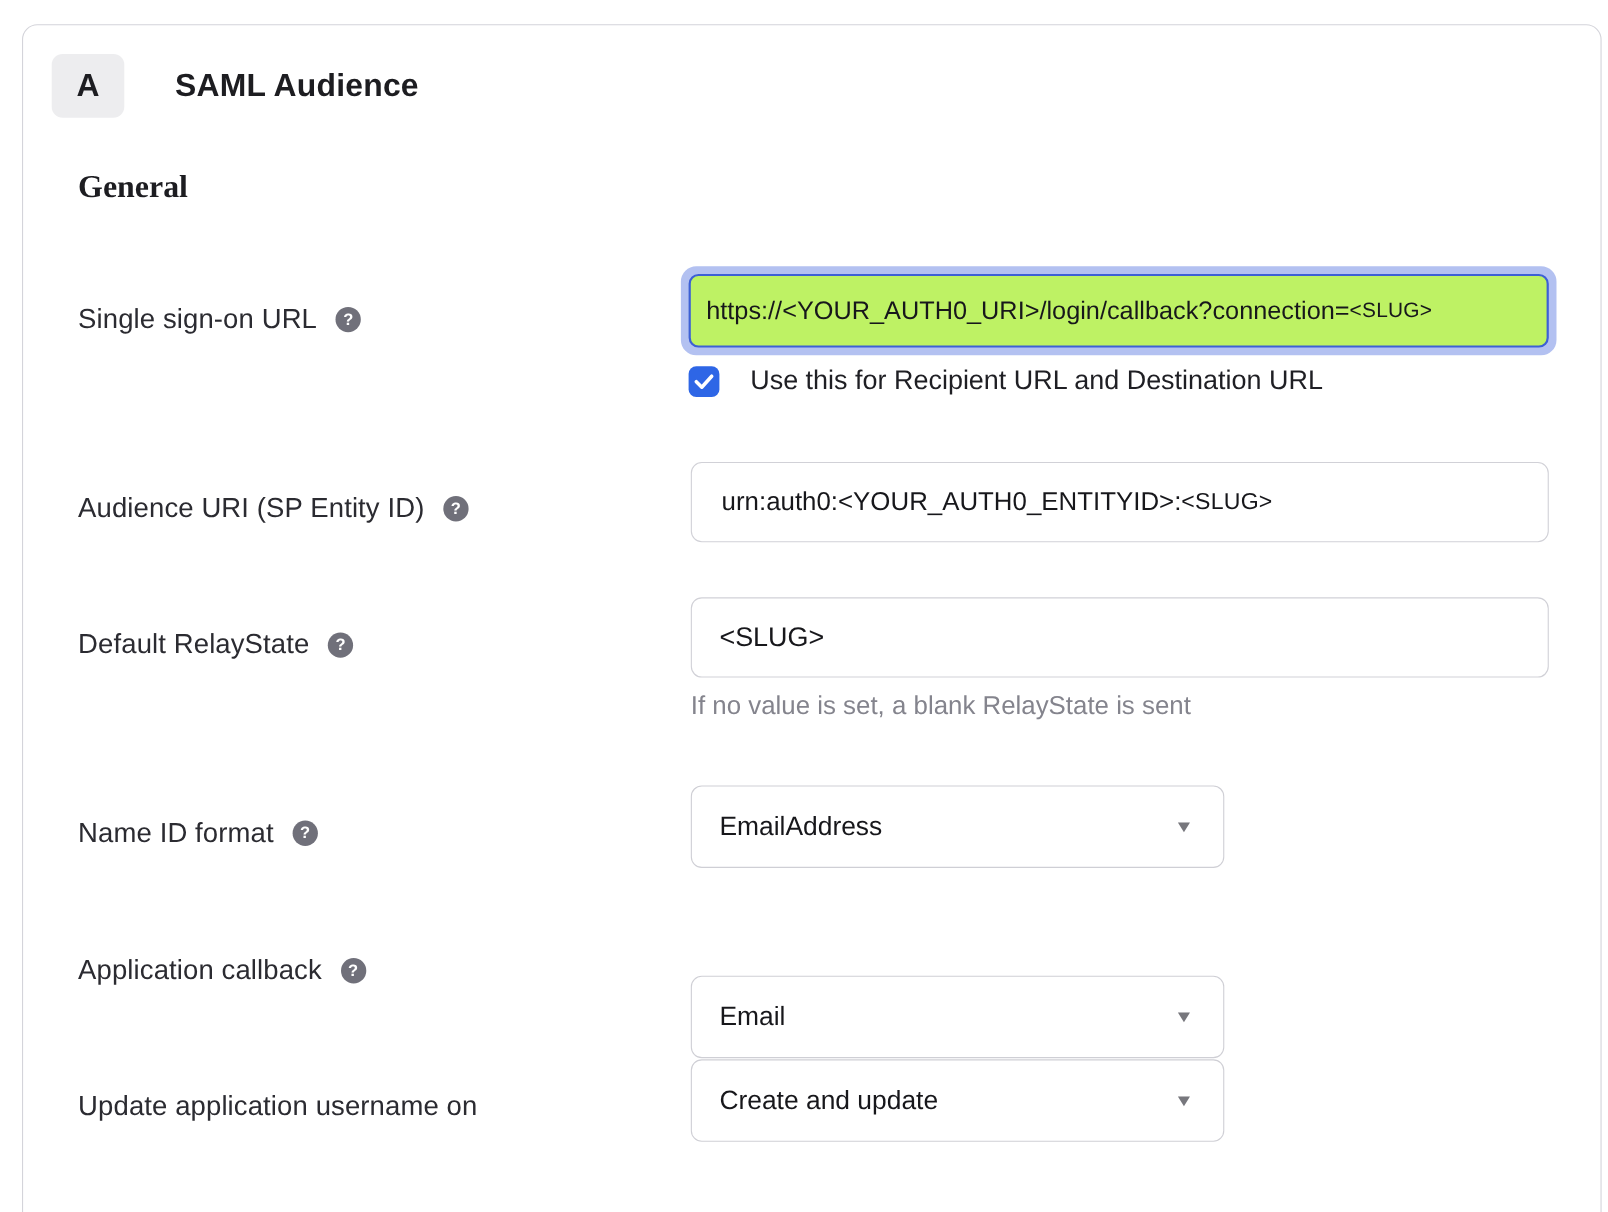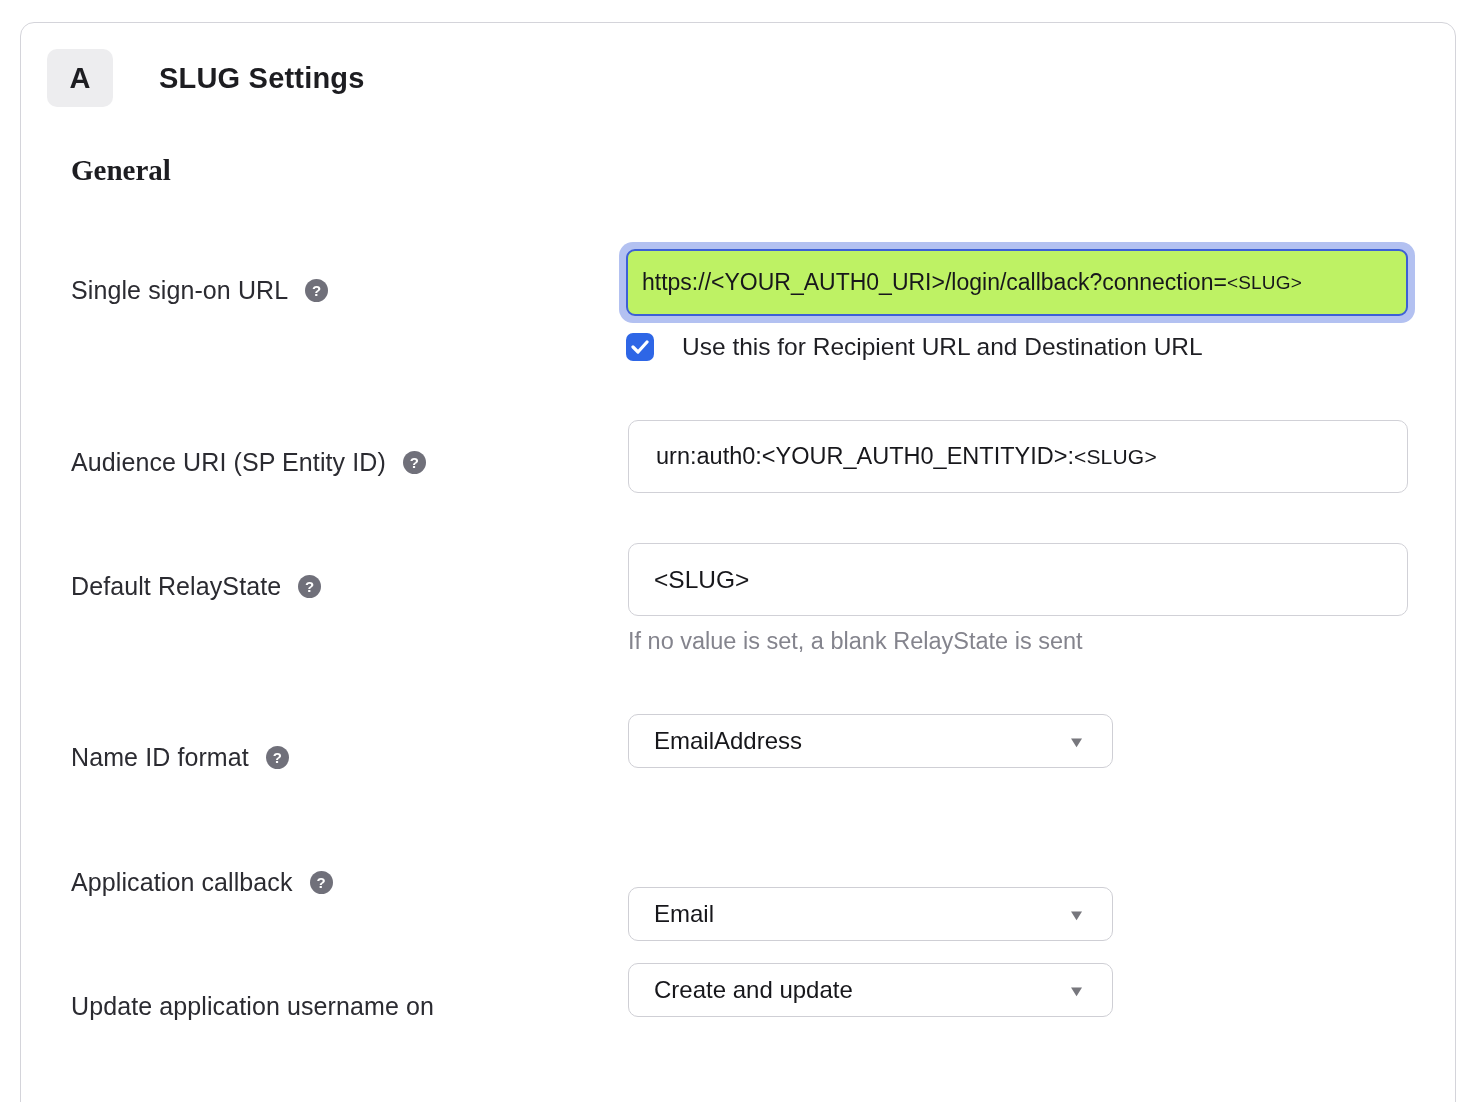--- a/index.html
+++ b/index.html
@@ -102,21 +102,21 @@
     margin-left: 28px;
     font-size: 24.5px; color: #1f1f24;
   }
   .helper-text {
     position: absolute; left: 607px; top: 605px;
     font-size: 23.5px; color: #84848d; text-align: center;
   }
   
   .dropdown {
     position: absolute; left: 607px;
-    width: 485px; height: 54px;
+    width: 485px; height: 75px;
     background: #ffffff;
     border: 1.5px solid #cfcfd5;
     border-radius: 10px;
     display: flex; align-items: center;
     padding: 0 28px 0 25px;
     font-size: 24px; color: #17171b;
   }
   .dropdown .caret {
     margin-left: auto;
     font-size: 15px; color: #77777d;
@@ -125,21 +125,21 @@
 </style>
 </head>
 <body>
 
 <div class="card">
 
   <div class="card-header">
     <div class="step-badge">
       <span>A</span>
     </div>
-    <div class="card-title">SLUG Settings</div>
+    <div class="card-title">SAML Audience</div>
   </div>
 
   <div class="section-title">General</div>
 
   <div class="field-label" style="top: 253px;">
     <span>Single sign-on URL</span>
     <span class="help-icon">?</span>
   </div>
   <div class="focus-ring">
     <div class="input-focused" role="textbox">

